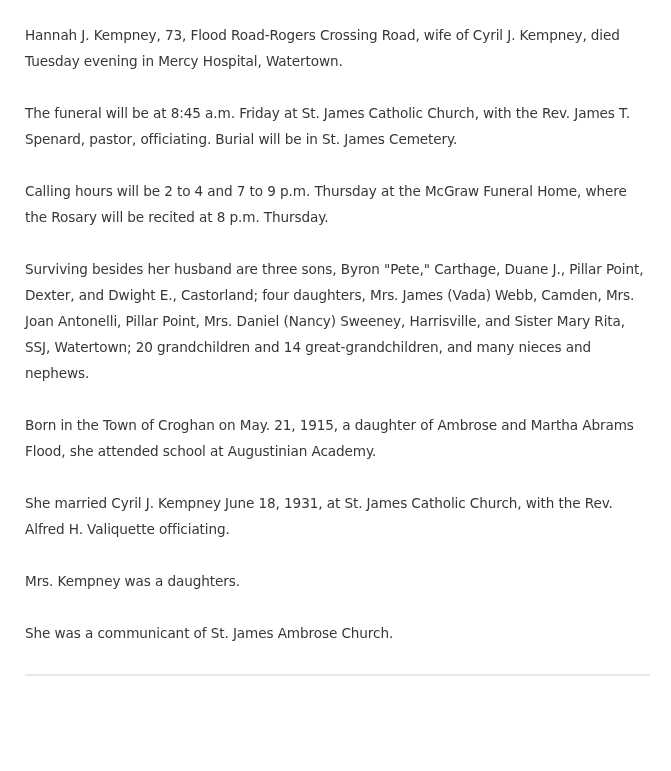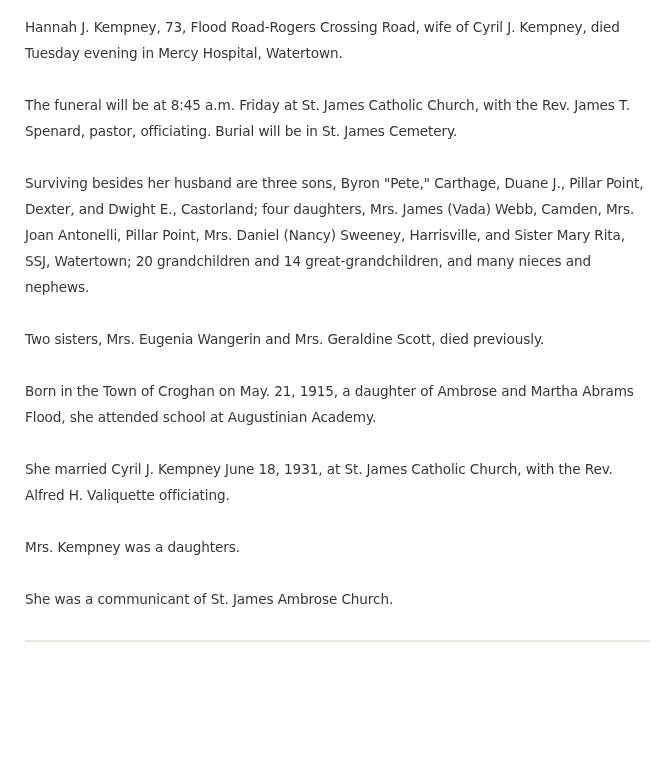--- a/index.html
+++ b/index.html
@@ -9,21 +9,21 @@
   }
   body {
     width: 671px;
     height: 771px;
     overflow: hidden;
     font-family: "DejaVu Sans", "Liberation Sans", sans-serif;
   }
   .page {
     box-sizing: border-box;
     width: 671px;
-    padding: 14px 21px 0 25px;
+    padding: 22px 21px 0 25px;
   }
   .page p {
     margin: 0 0 26px 0;
     font-size: 13.6px;
     line-height: 26px;
     letter-spacing: -0.1px;
     color: #373737;
   }
   hr.divider {
     border: none;
@@ -35,20 +35,20 @@
     margin-top: 26px !important;
     margin-bottom: 0 !important;
   }
 </style>
 </head>
 <body>
 
 <div class="page">
   <p>Hannah J. Kempney, 73, Flood Road-Rogers Crossing Road, wife of Cyril J. Kempney, died Tuesday evening in Mercy Hospital, Watertown.</p>
   <p>The funeral will be at 8:45 a.m. Friday at St. James Catholic Church, with the Rev. James T. Spenard, pastor, officiating. Burial will be in St. James Cemetery.</p>
+  <p>Calling hours will be 2 to 4 and 7 to 9 p.m. Thursday at the McGraw Funeral Home, where the Rosary will be recited at 8 p.m. Thursday.</p>
   <p>Surviving besides her husband are three sons, Byron "Pete," Carthage, Duane J., Pillar Point, Dexter, and Dwight E., Castorland; four daughters, Mrs. James (Vada) Webb, Camden, Mrs. Joan Antonelli, Pillar Point, Mrs. Daniel (Nancy) Sweeney, Harrisville, and Sister Mary Rita, SSJ, Watertown; 20 grandchildren and 14 great-grandchildren, and many nieces and nephews.</p>
-  <p>Two sisters, Mrs. Eugenia Wangerin and Mrs. Geraldine Scott, died previously.</p>
   <p>Born in the Town of Croghan on May. 21, 1915, a daughter of Ambrose and Martha Abrams Flood, she attended school at Augustinian Academy.</p>
   <p>She married Cyril J. Kempney June 18, 1931, at St. James Catholic Church, with the Rev. Alfred H. Valiquette officiating.</p>
   <p>Mrs. Kempney was a daughters.</p>
   <p>She was a communicant of St. James Ambrose Church.</p>
   <hr class="divider">
 </div>
 
 </body></html>

